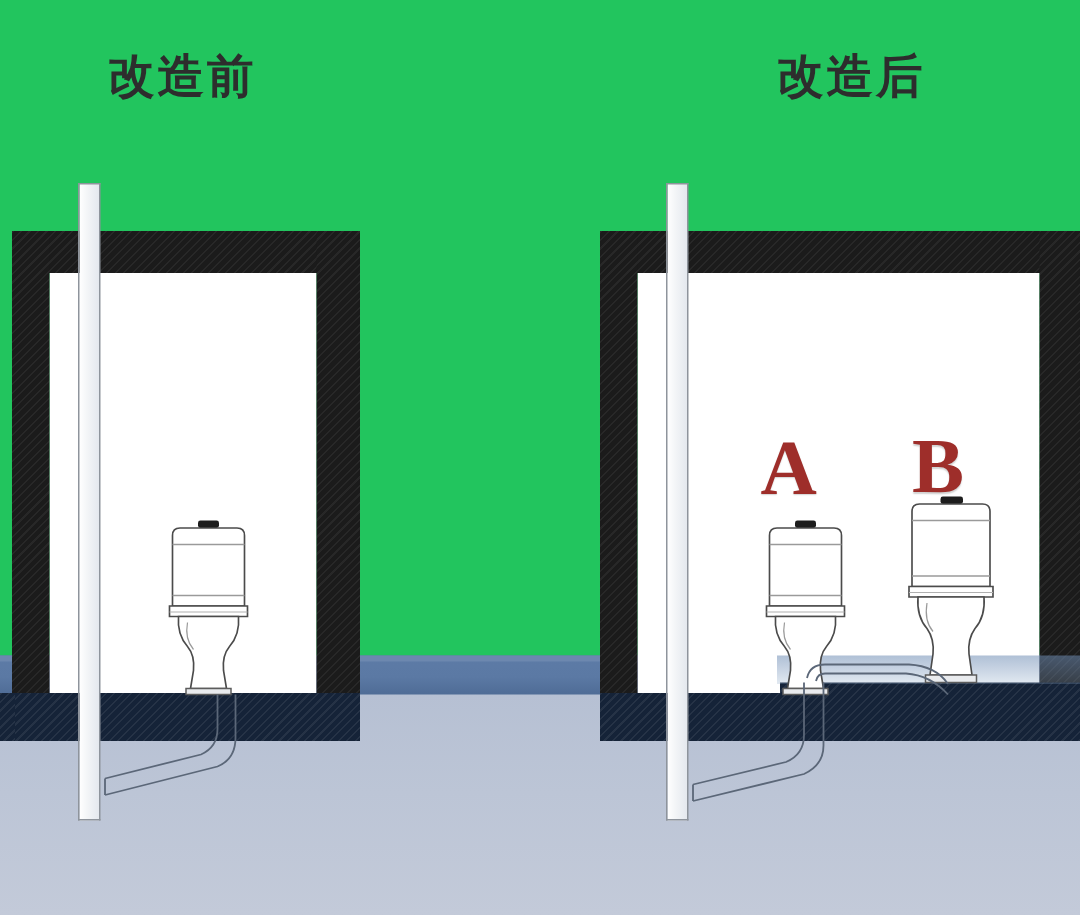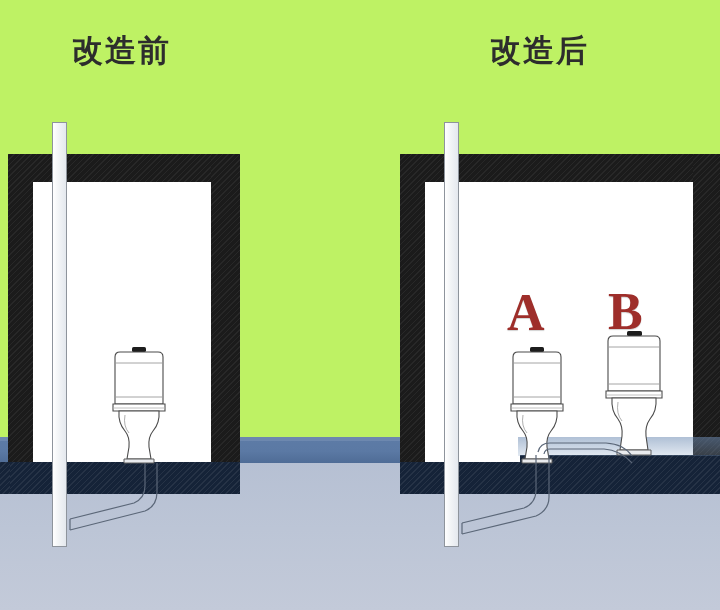--- a/index.html
+++ b/index.html
@@ -3,31 +3,31 @@
 <meta charset="utf-8">
 <style>
   * { box-sizing: border-box; }
   html, body { margin:0; padding:0; }
   body {
     width:720px; height:610px;
     background:#ffffff;
     font-family:"Liberation Serif", "DejaVu Serif", serif;
     overflow:hidden;
   }
-  #stage { position:relative; width:720px; height:610px; background:#bef264; overflow:hidden;text-align:right; }
+  #stage { position:relative; width:720px; height:610px; background:#22c55e; overflow:hidden;text-align:right; }
 
   
   .title {
     position:absolute; top:30px;
     font-family:"DejaVu Serif","Liberation Serif",serif;
     font-weight:700; font-size:31px; color:#2d2d2d;
     letter-spacing:2px; white-space:nowrap;
   }
   #title-before { left:72px; }
-  #title-after  { left:490px; }
+  #title-after  { left:518px; }
 
   
   .earth {
     position:absolute; left:0; right:0; top:462px; bottom:0;
     background:linear-gradient(180deg,#b6c0d3 0%, #bcc5d6 45%, #c3cad9 100%);
   }
   .waterband {
     position:absolute; left:0; right:0; top:437px; height:26px;
     background:linear-gradient(180deg,#5d7ba6 0%, #5b79a4 55%, #4f6c96 100%);
   }

